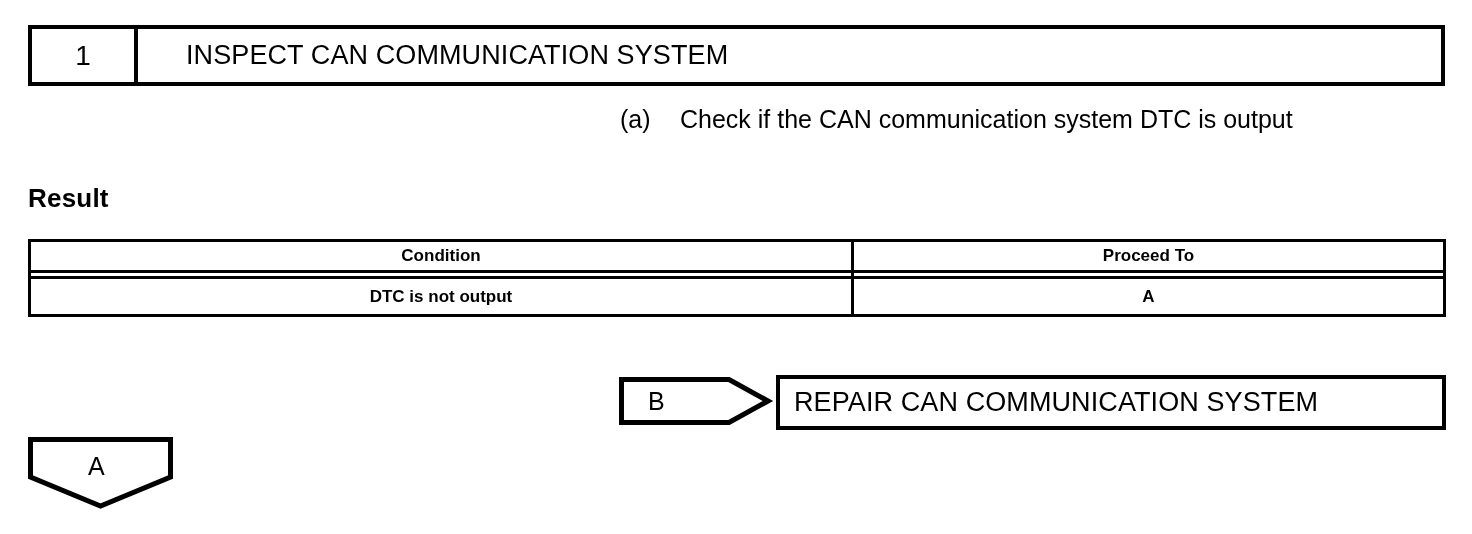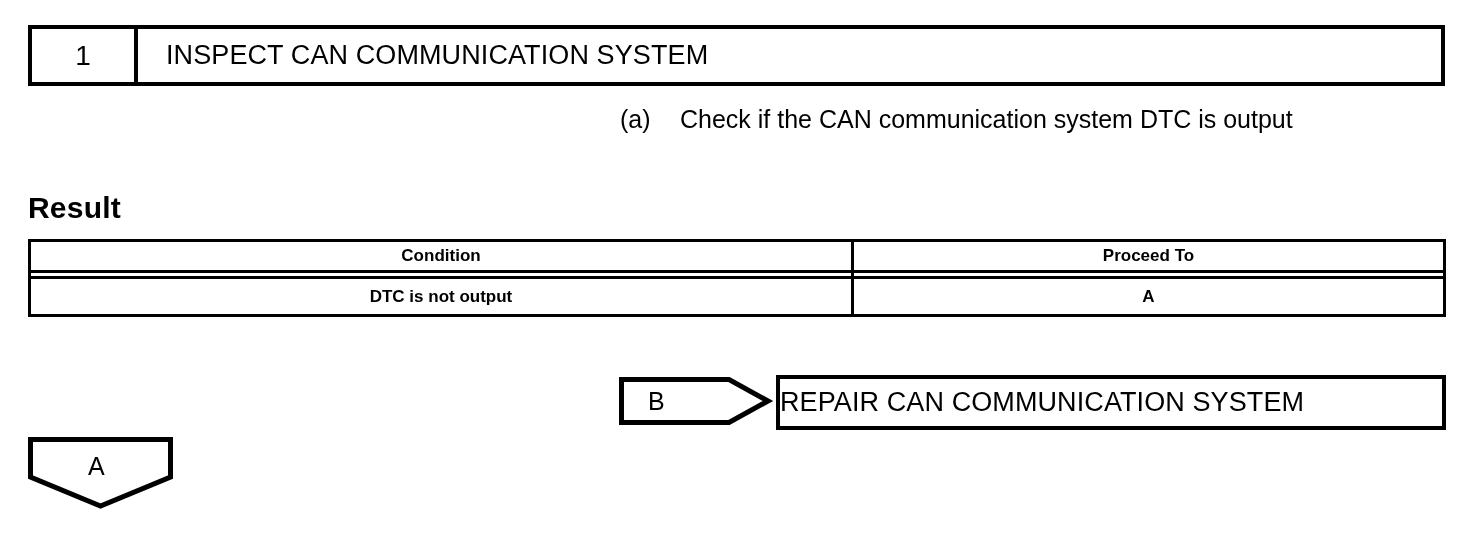--- a/index.html
+++ b/index.html
@@ -40,21 +40,22 @@
   .step-number-text {
     font-size: 28px;
     line-height: 1;
     font-weight: 400;
     letter-spacing: 0px;
   }
   .step-title-cell {
     flex: 1;
     display: flex;
     align-items: center;
-    padding-left: 28px;
+    padding-left: 12px;
+    margin-left: 36px;
   }
   .step-title-text {
     font-size: 27px;
     line-height: 1;
     font-weight: 400;
     letter-spacing: 0.1px;
     white-space: nowrap;
   }
 
   
@@ -74,22 +75,22 @@
   }
   .procedure-text {
     font-size: 25px;
     line-height: 1;
   }
 
   
   .result-heading {
     position: absolute;
     left: 28px;
-    top: 193px;
-    font-size: 30px;
+    top: 185px;
+    font-size: 26px;
     font-weight: bold;
     line-height: 1;
     letter-spacing: 0.2px;
   }
 
   
   .result-table {
     position: absolute;
     left: 28px;
     top: 239px;
@@ -174,20 +175,21 @@
   .action-box {
     position: absolute;
     left: 776px;
     top: 375px;
     width: 670px;
     height: 55px;
     box-sizing: border-box;
     border: 4px solid #000;
     display: flex;
     align-items: center;
+    padding-left: 14px;
     background: #fff;
   }
   .action-box-text {
     font-size: 27px;
     line-height: 1;
     font-weight: 400;
     letter-spacing: 0.1px;
     white-space: nowrap;
   }
 </style>

